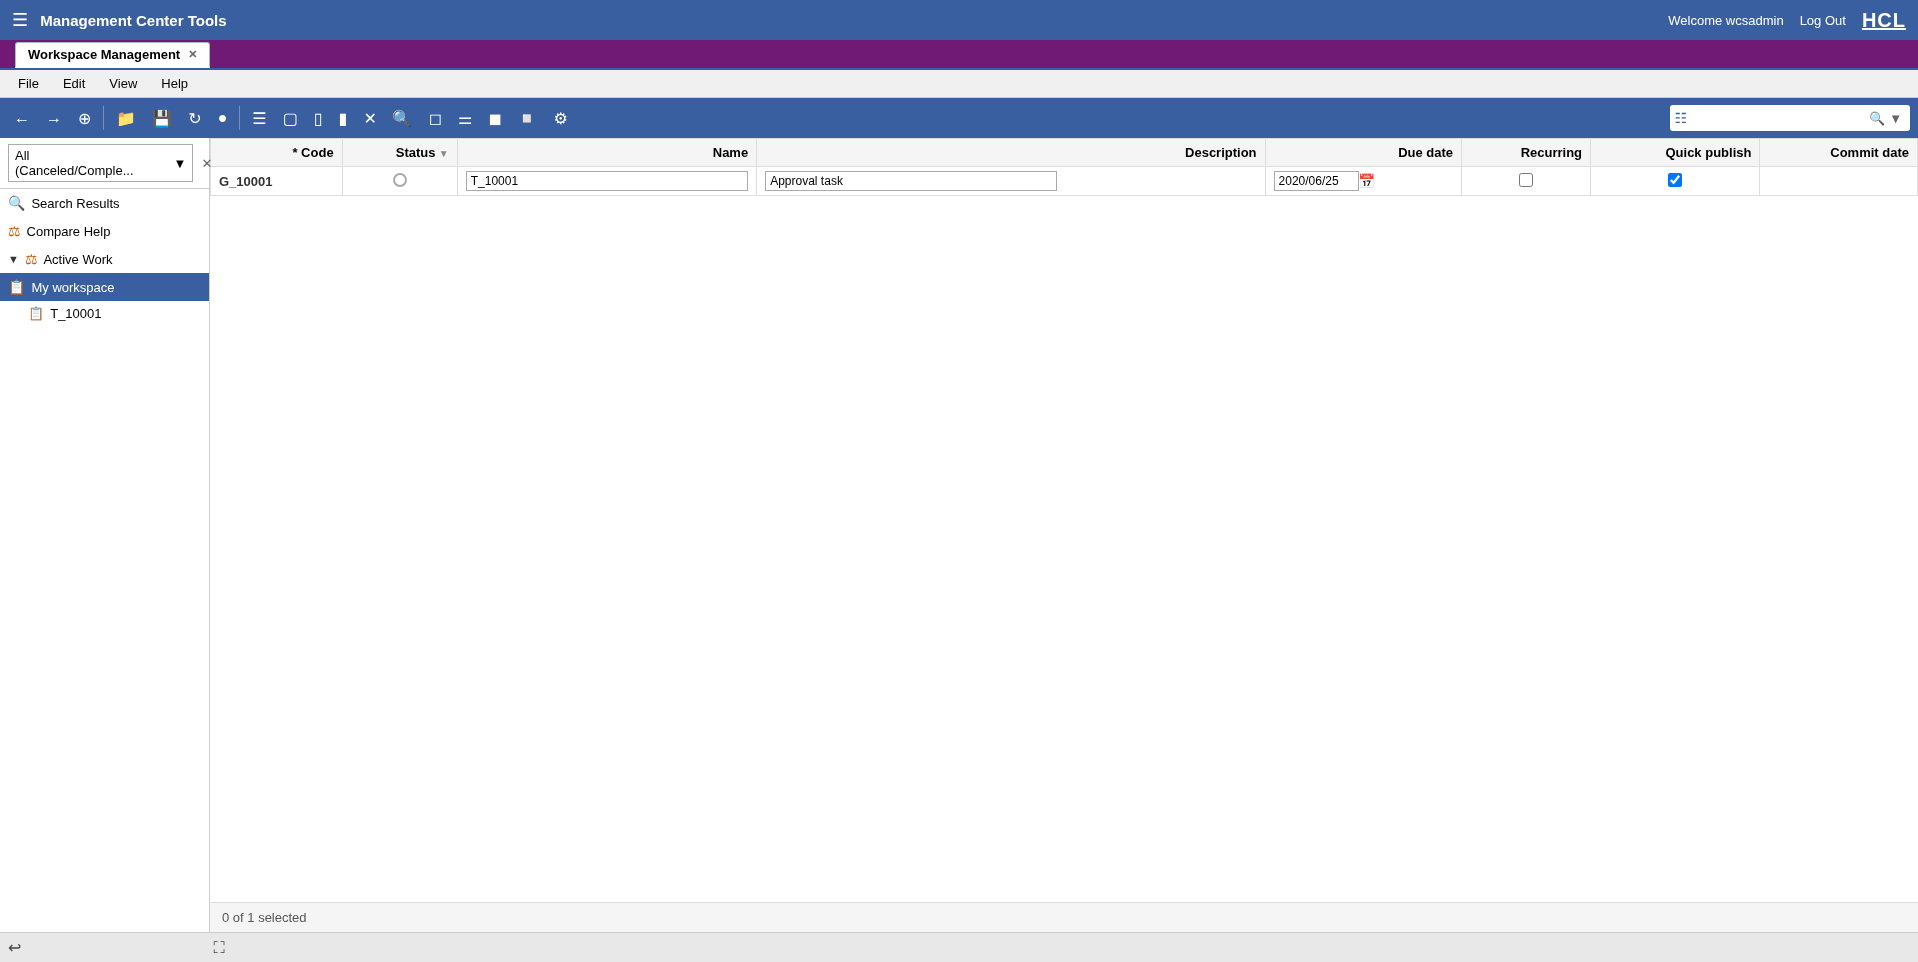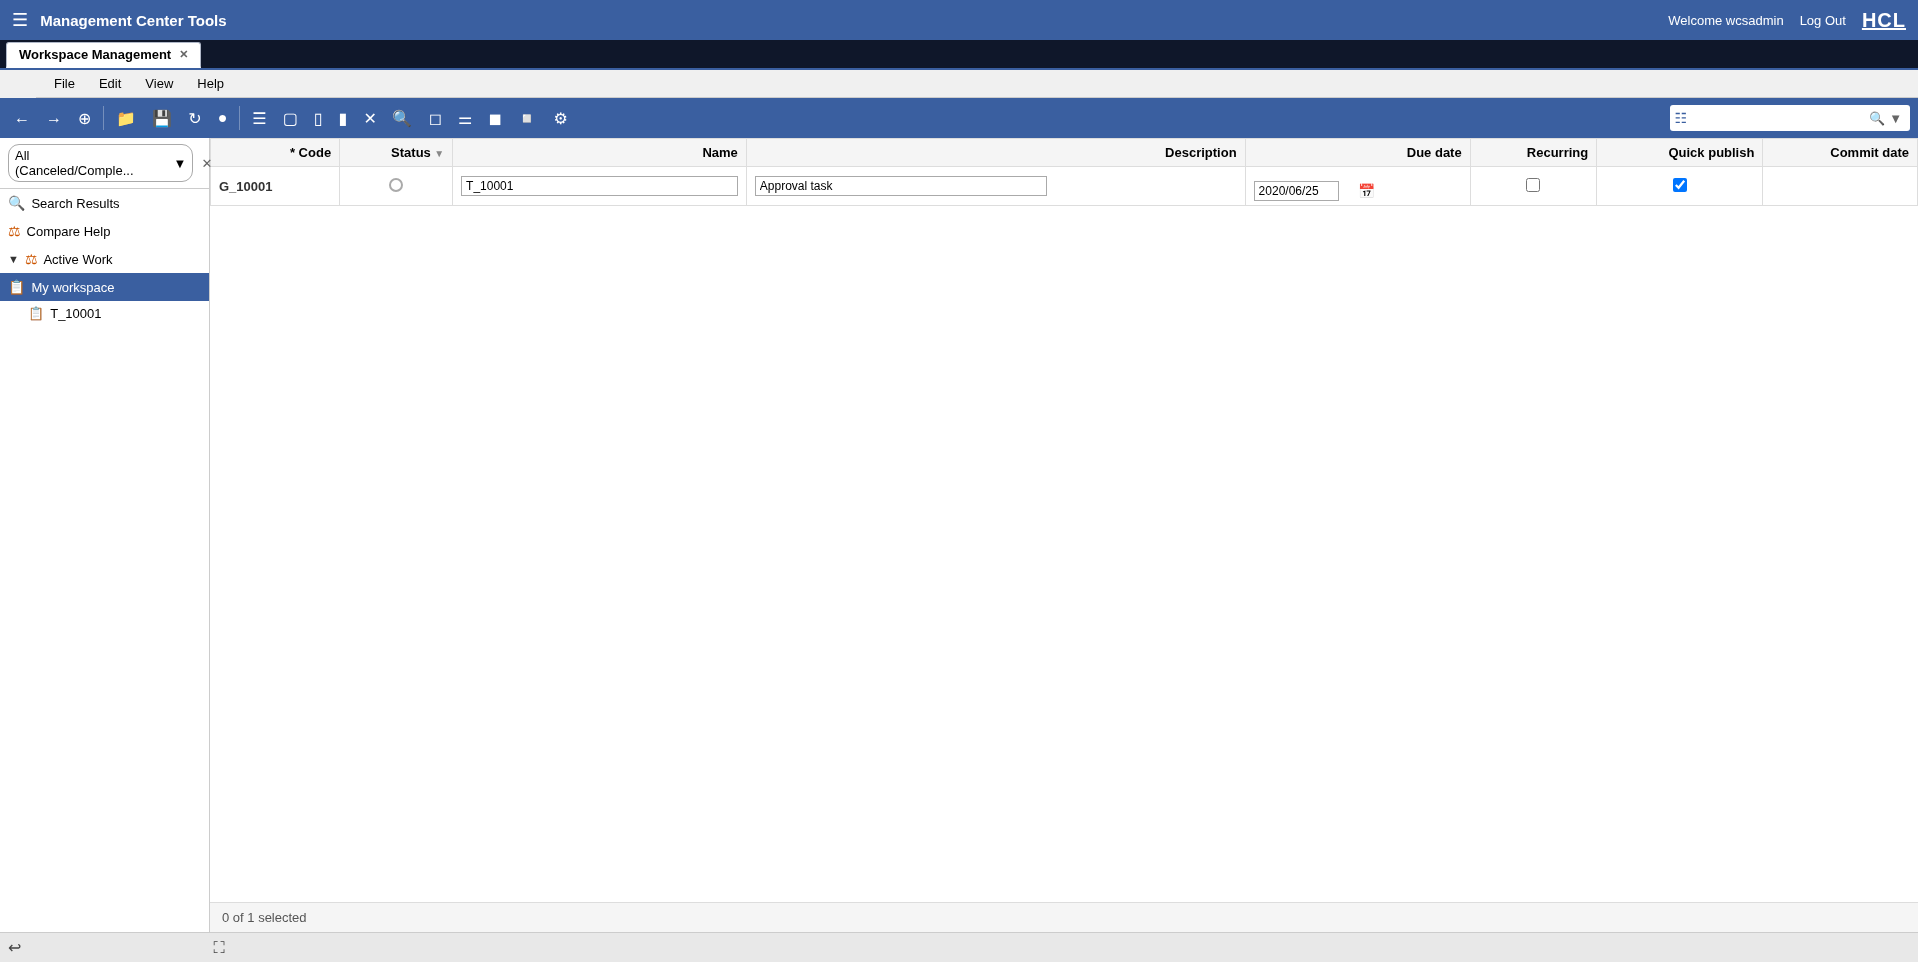--- a/index.html
+++ b/index.html
@@ -15,25 +15,25 @@
       color: white;
     }
     .top-bar-menu-icon { font-size: 18px; margin-right: 12px; cursor: pointer; }
     .top-bar-title { font-size: 15px; font-weight: bold; flex: 1; }
     .top-bar-right { display: flex; align-items: center; gap: 16px; font-size: 13px; }
     .top-bar-right .logout { cursor: pointer; }
     .hcl-logo { font-size: 20px; font-weight: bold; letter-spacing: 1px; color: white; text-decoration: underline; }
 
     
     .tab-bar {
-      background: #0f172a;
+      background: #701a75;
       height: 30px;
       display: flex;
       align-items: flex-end;
-      padding: 0 6px;
+      padding: 0 15px;
       border-bottom: 2px solid #3a5fa0;
     }
     .tab {
       background: #d0d8e8;
       border: 1px solid #b0b8c8;
       border-bottom: none;
       padding: 4px 12px;
       cursor: pointer;
       display: flex;
       align-items: center;
@@ -47,21 +47,20 @@
 
     
     .menu-bar {
       background: #f0f0f0;
       height: 28px;
       display: flex;
       align-items: center;
       padding: 0 8px;
       border-bottom: 1px solid #ccc;
       gap: 4px;
-      margin-left: 36px;
     }
     .menu-item { padding: 3px 10px; cursor: pointer; font-size: 13px; }
 
     
     .toolbar {
       background: #3a5fa0;
       height: 40px;
       display: flex;
       align-items: center;
       padding: 0 8px;
@@ -114,21 +113,21 @@
     .sidebar-header {
       padding: 6px 8px;
       border-bottom: 1px solid #ccc;
       display: flex;
       align-items: center;
       gap: 4px;
     }
     .sidebar-dropdown {
       flex: 1;
       border: 1px solid #aaa;
-      border-radius: 11px;
+      border-radius: 0;
       padding: 3px 6px;
       font-size: 12px;
       display: flex;
       align-items: center;
       justify-content: space-between;
       cursor: pointer;
       background: white;
       gap: 40px;
     }
     .sidebar-close { cursor: pointer; color: #666; margin-left: 4px; }
@@ -207,21 +206,21 @@
     .status-circle {
       width: 14px; height: 14px; border-radius: 50%;
       border: 2px solid #aaa; display: inline-block; background: white;
     }
     .td-name input, .td-desc input, .td-date input {
       border: 1px solid #aaa;
       padding: 2px 4px;
       font-size: 12px;
       width: 100%;
     }
-    .td-date-wrap { display: flex; align-items: center; gap: 20px; margin-top: 10px; }
+    .td-date-wrap { display: flex; align-items: center; gap: 0; }
     .cal-icon { cursor: pointer; font-size: 14px; color: #555; }
     .td-checkbox { text-align: center; }
     input[type=checkbox] { width: 14px; height: 14px; cursor: pointer; }
 
     
     .status-bar {
       height: 30px;
       background: #f5f5f5;
       border-top: 1px solid #ddd;
       display: flex;

